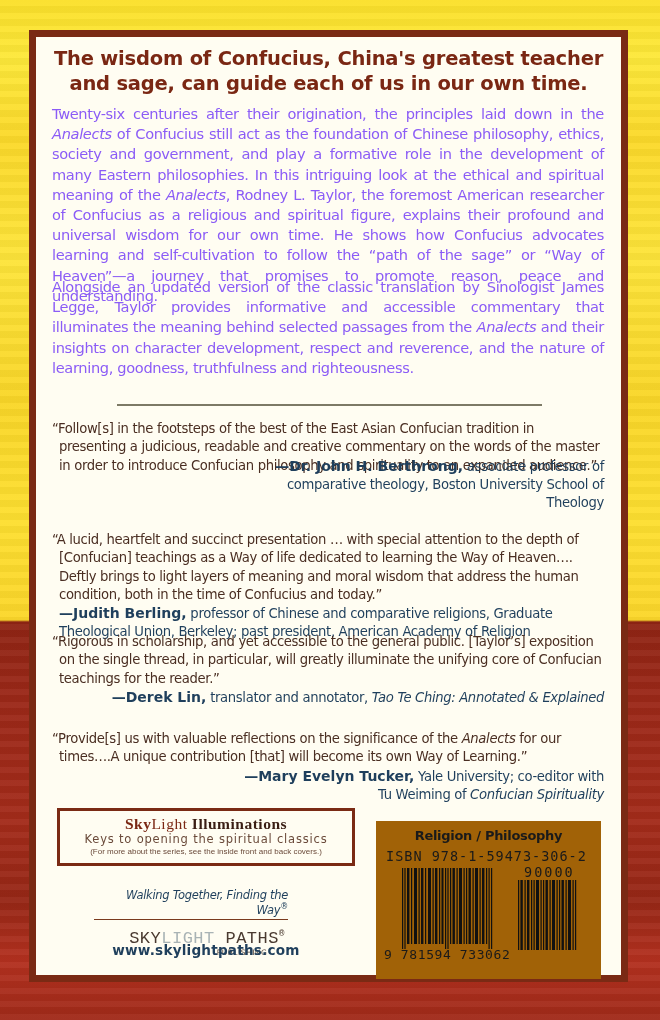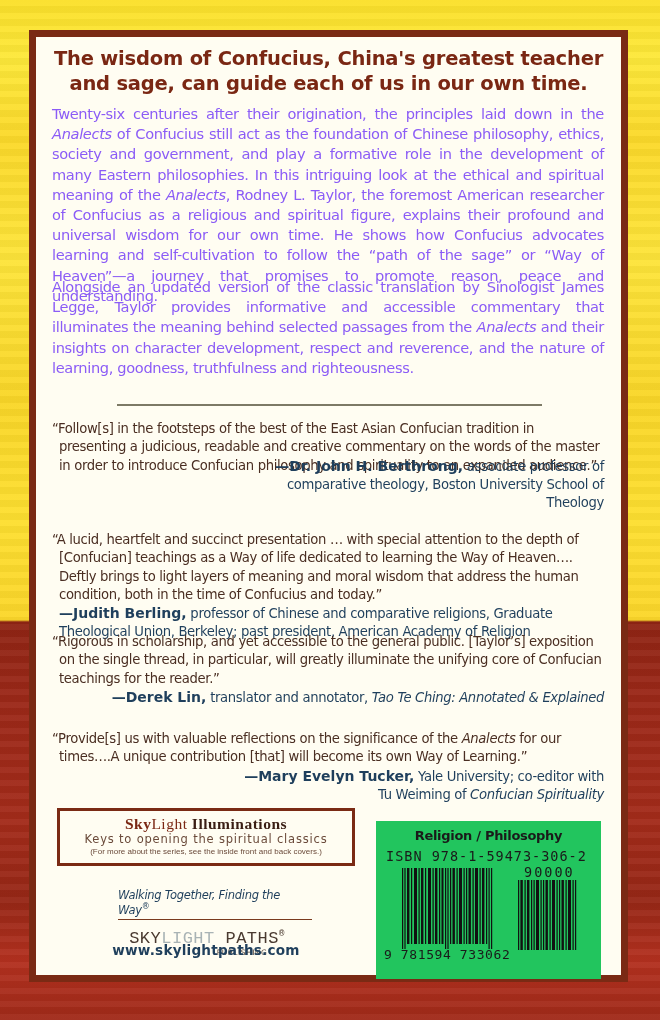--- a/index.html
+++ b/index.html
@@ -48,34 +48,34 @@
     position:absolute; left:21px; top:771px; width:298px; height:58px; box-sizing:border-box;
     border:3px solid #7a2a14; background:#fffdf2; text-align:center;
   }
   .series-title { font-family:Liberation Serif, serif; font-size:15.5px; line-height:19px; margin-top:3px; letter-spacing:0.5px; }
   .series-title .sky { color:#7a2713; font-weight:bold; }
   .series-title .light { color:#7a2713; font-weight:normal; }
   .series-title .illum { color:#3a1e14; font-weight:bold; }
   .series-sub { font-family:"DejaVu Sans", sans-serif; font-size:11.5px; line-height:13px; color:#6a4a3a; letter-spacing:0.8px; }
   .series-note { font-family:Liberation Sans, sans-serif; font-size:8px; line-height:11px; color:#6a4a3a; }
   .tagline {
-    position:absolute; left:82px; top:851px; width:194px; text-align:left;
+    position:absolute; left:58px; top:851px; width:194px; text-align:right;
     font-family:"DejaVu Sans", sans-serif; font-style:italic; font-size:11.5px; color:#1f3f5c;
     border-bottom:1.5px solid #7a3a1e; padding-bottom:2px; letter-spacing:-0.3px;
   }
   .tagline sup { font-size:8px; }
   .publisher { position:absolute; left:74px; top:876px; width:194px; text-align:center; }
   .publisher .name { font-family:Liberation Mono, monospace; font-size:17px; color:#4a3a30; letter-spacing:0.5px; line-height:18px;margin-top:12px; }
   .publisher .name .lt { color:#a9b3b5; }
   .publisher .name sup { font-size:9px; }
   .publisher .pub { font-family:"DejaVu Sans", sans-serif; font-size:7.5px; color:#4a3a30; margin-left:70px; line-height:9px; letter-spacing:0.5px; }
   .url { position:absolute; left:40px; top:905px; width:260px; text-align:center;
     font-family:"DejaVu Sans", sans-serif; font-weight:bold; font-size:13.6px; color:#1f3f5c; letter-spacing:0.2px; }
   .barcode-area {
-    position:absolute; left:340px; top:784px; width:225px; height:158px; background:#22c55e;
+    position:absolute; left:340px; top:784px; width:225px; height:158px; background:#a16207;
   }
   .category { position:absolute; left:0; right:0; top:7px; text-align:center; font-family:"DejaVu Sans", sans-serif; font-weight:bold; font-size:13px; color:#1a1a1a; letter-spacing:-0.3px; }
   .isbn { position:absolute; left:10px; top:27px; font-family:"DejaVu Sans Mono", monospace; font-size:13.5px; color:#1a1a1a; letter-spacing:1px; }
   .price { position:absolute; left:148px; top:43px; font-family:"DejaVu Sans Mono", monospace; font-size:13.5px; color:#1a1a1a; letter-spacing:2px; }
   .bars-main { position:absolute; left:26px; top:47px; width:92px; height:81px; }
   .bars-addon { position:absolute; left:142px; top:59px; width:60px; height:70px; }
   .digits { position:absolute; left:8px; top:126px; font-family:"DejaVu Sans Mono", monospace; font-size:13px; color:#1a1a1a; letter-spacing:0.6px; }
 </style>
 </head>
 <body>

